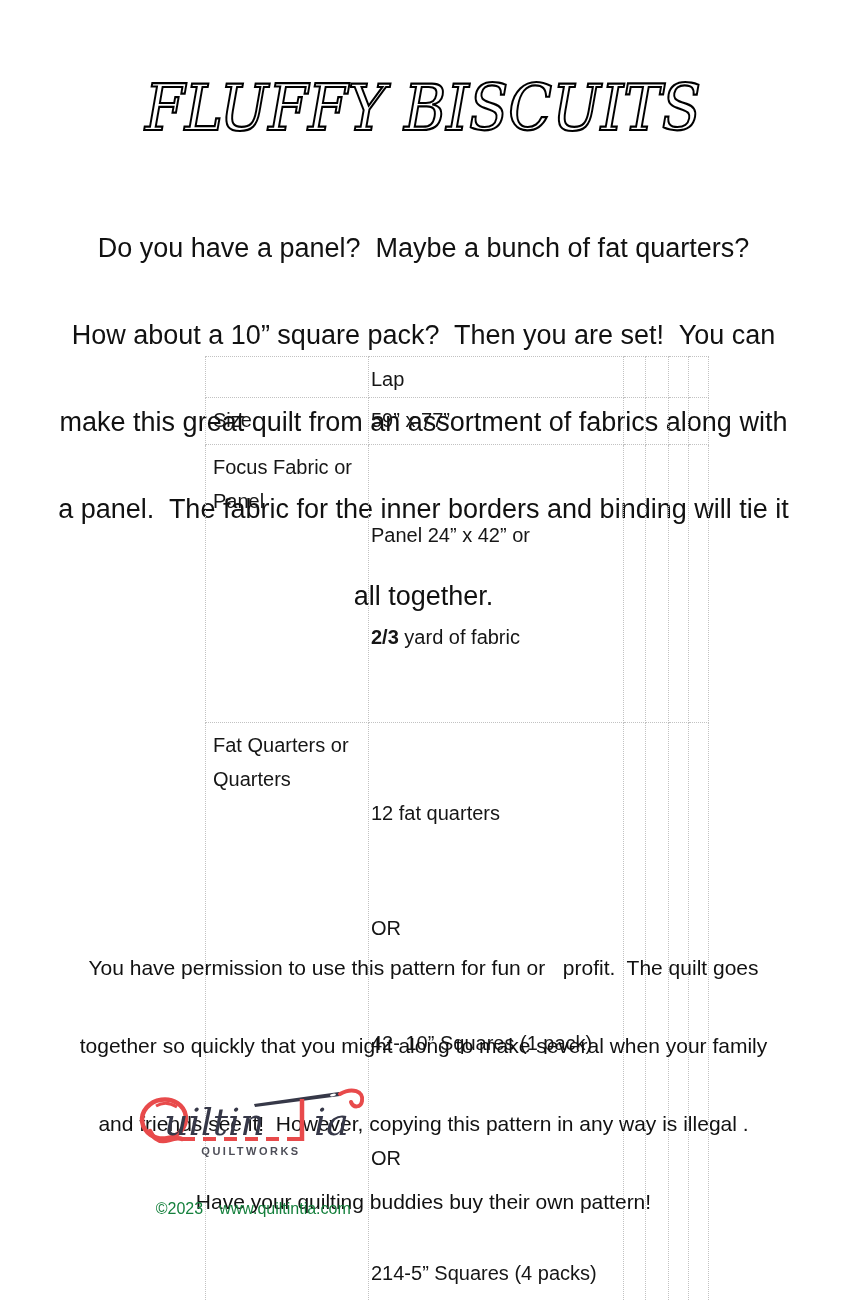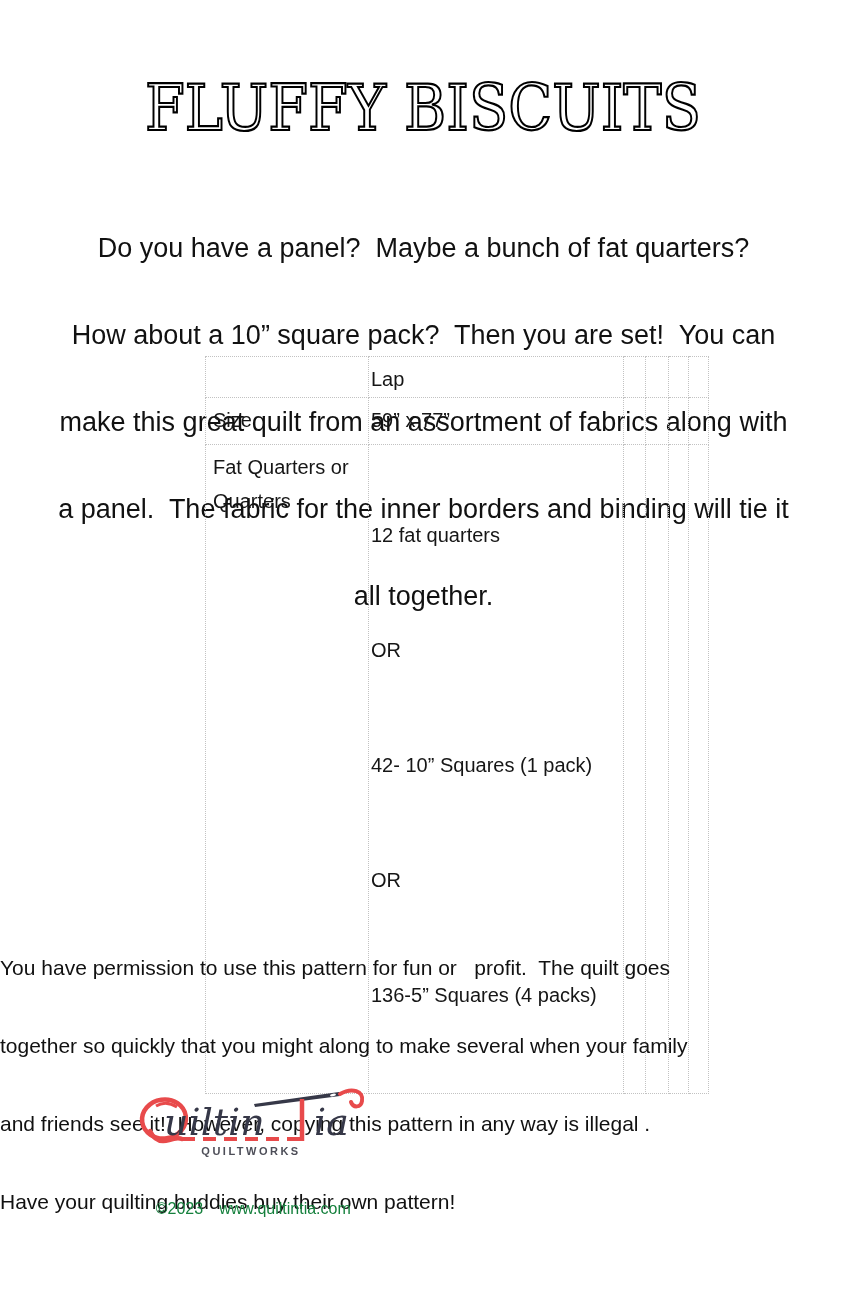--- a/index.html
+++ b/index.html
@@ -6,21 +6,21 @@
   .page {
     position: relative;
     width: 847px;
     height: 1300px;
     background: #ffffff;
     color: #111111;
     font-family: "Liberation Sans", sans-serif;
     overflow: hidden;
   }
   
-  .title-wrap { position: absolute; top: 60px; left: 0; width: 847px; height: 90px; }
+  .title-wrap { position: absolute; top: 60px; left: 0; width: 847px; height: 90px; font-style: italic; }
   
   .intro {
     position: absolute; top: 176px; left: 0; width: 847px;
     text-align: center; font-size: 27px; line-height: 29px;
     white-space: pre-wrap; color: #111111;
   }
   
   .materials {
     position: absolute; top: 356px; left: 205px;
     width: 503px; border-collapse: collapse; table-layout: fixed;
@@ -35,21 +35,21 @@
   }
   .materials td.val {
     padding-left: 2px; padding-right: 2px;
     white-space: pre-wrap;
   }
   .materials .opt { margin-bottom: 13px; }
   .materials b { font-weight: bold; }
   
   .permission {
     position: absolute; top: 903px; left: 0; width: 847px;
-    text-align: left; font-size: 21px; line-height: 26px;
+    text-align: center; font-size: 21px; line-height: 26px;
     white-space: pre-wrap; color: #111111;
   }
   
   .logo { position: absolute; left: 136px; top: 1082px; width: 240px; height: 88px; }
   
   .footer {
     position: absolute; left: 138px; top: 1182px;
     font-size: 16px; color: #15803d; white-space: pre-wrap;
   }
   .footer .site { margin-left: 16px; }
@@ -92,31 +92,45 @@
       <td></td>
     </tr>
     <tr style="height:47px">
       <td>Size</td>
       <td class="val">59” x 77”</td>
       <td></td>
       <td></td>
       <td></td>
       <td></td>
     </tr>
+    <tr style="height:78px">
+      <td>
+        <div>Focus Fabric or</div>
+        <div>Panel</div>
+      </td>
+      <td class="val">
+        <div>Panel 24” x 42” or</div>
+        <div><b>2/3</b><span> yard of fabric</span></div>
+      </td>
+      <td></td>
+      <td></td>
+      <td></td>
+      <td></td>
+    </tr>
     <tr style="height:235px">
       <td>
         <div>Fat Quarters or</div>
         <div>Quarters</div>
       </td>
       <td class="val">
         <div class="opt">12 fat quarters</div>
         <div class="opt">OR</div>
         <div class="opt">42- 10” Squares (1 pack)</div>
         <div class="opt">OR</div>
-        <div class="opt">136-5” Squares (4 packs)</div>
+        <div class="opt">214-5” Squares (4 packs)</div>
       </td>
       <td></td>
       <td></td>
       <td></td>
       <td></td>
     </tr>
 
   </tbody>
     </table>
 

